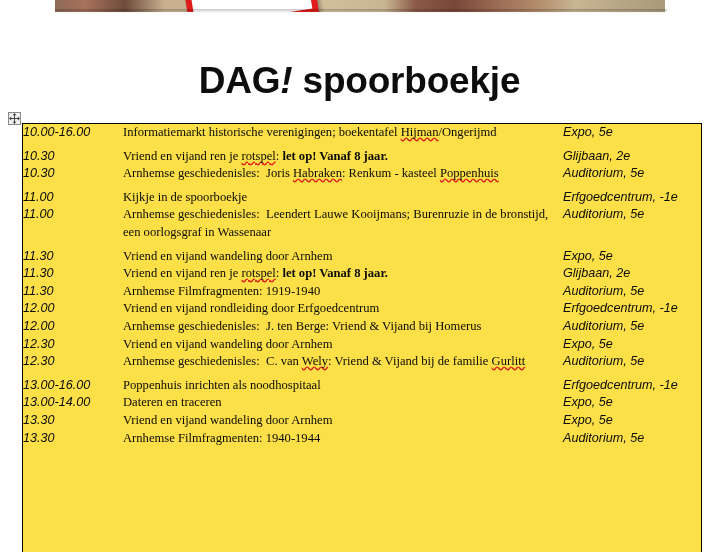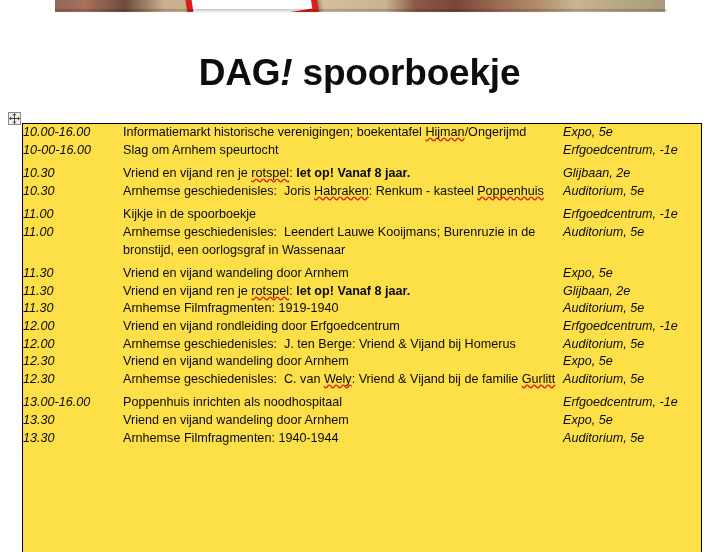--- a/index.html
+++ b/index.html
@@ -77,21 +77,21 @@
     top: 9px;
     width: 612px;
     height: 4px;
     background: linear-gradient(to bottom, rgba(0,0,0,.22), rgba(0,0,0,0));
   }
 
   
   .page-title {
     position: absolute;
     left: 0;
-    top: 52px;
+    top: 60px;
     width: 719px;
     text-align: center;
     font-family: "Liberation Sans", sans-serif;
     font-size: 37px;
     font-weight: bold;
     letter-spacing: -0.2px;
     color: #0d0d0d;
     white-space: nowrap;
   }
   .page-title .bang {
@@ -139,20 +139,21 @@
   }
   td.col-time {
     width: 100px;
     padding-left: 10px;
     font-style: italic;
     white-space: nowrap;
   }
   td.col-event {
     width: 440px;
     padding-right: 14px;
+    font-family: Liberation Serif, serif;
   }
   td.col-loc {
     width: 140px;
     font-style: italic;
     white-space: nowrap;
     margin-left: 12px;
   }
   tr.gap td {
     height: 6px;
     line-height: 6px;
@@ -195,25 +196,20 @@
 </div>
 
 <div class="schedule-wrap">
   <table class="schedule">
     <tbody id="schedule-body">
         <tr>
           <td class="col-time">10.00-16.00</td>
           <td class="col-event">Informatiemarkt historische verenigingen; boekentafel <span class="sp">Hijman</span>/Ongerijmd</td>
           <td class="col-loc">Expo, 5e</td>
         </tr>
-        <tr>
-          <td class="col-time">10-00-16.00</td>
-          <td class="col-event">Slag om Arnhem speurtocht</td>
-          <td class="col-loc">Erfgoedcentrum, -1e</td>
-        </tr>
         <tr class="gap">
           <td colspan="3">&nbsp;</td>
         </tr>
         <tr>
           <td class="col-time">10.30</td>
           <td class="col-event">Vriend en vijand ren je <span class="sp">rotspel</span>: <span class="b">let op! Vanaf 8 jaar.</span></td>
           <td class="col-loc">Glijbaan, 2e</td>
         </tr>
         <tr>
           <td class="col-time">10.30</td>
@@ -273,20 +269,25 @@
         </tr>
         <tr class="gap">
           <td colspan="3">&nbsp;</td>
         </tr>
         <tr>
           <td class="col-time">13.00-16.00</td>
           <td class="col-event">Poppenhuis inrichten als noodhospitaal</td>
           <td class="col-loc">Erfgoedcentrum, -1e</td>
         </tr>
         <tr>
+          <td class="col-time">13.00-14.00</td>
+          <td class="col-event">Dateren en traceren</td>
+          <td class="col-loc">Expo, 5e</td>
+        </tr>
+        <tr>
           <td class="col-time">13.30</td>
           <td class="col-event">Vriend en vijand wandeling door Arnhem</td>
           <td class="col-loc">Expo, 5e</td>
         </tr>
         <tr>
           <td class="col-time">13.30</td>
           <td class="col-event">Arnhemse Filmfragmenten: 1940-1944</td>
           <td class="col-loc">Auditorium, 5e</td>
         </tr>
       </tbody>

